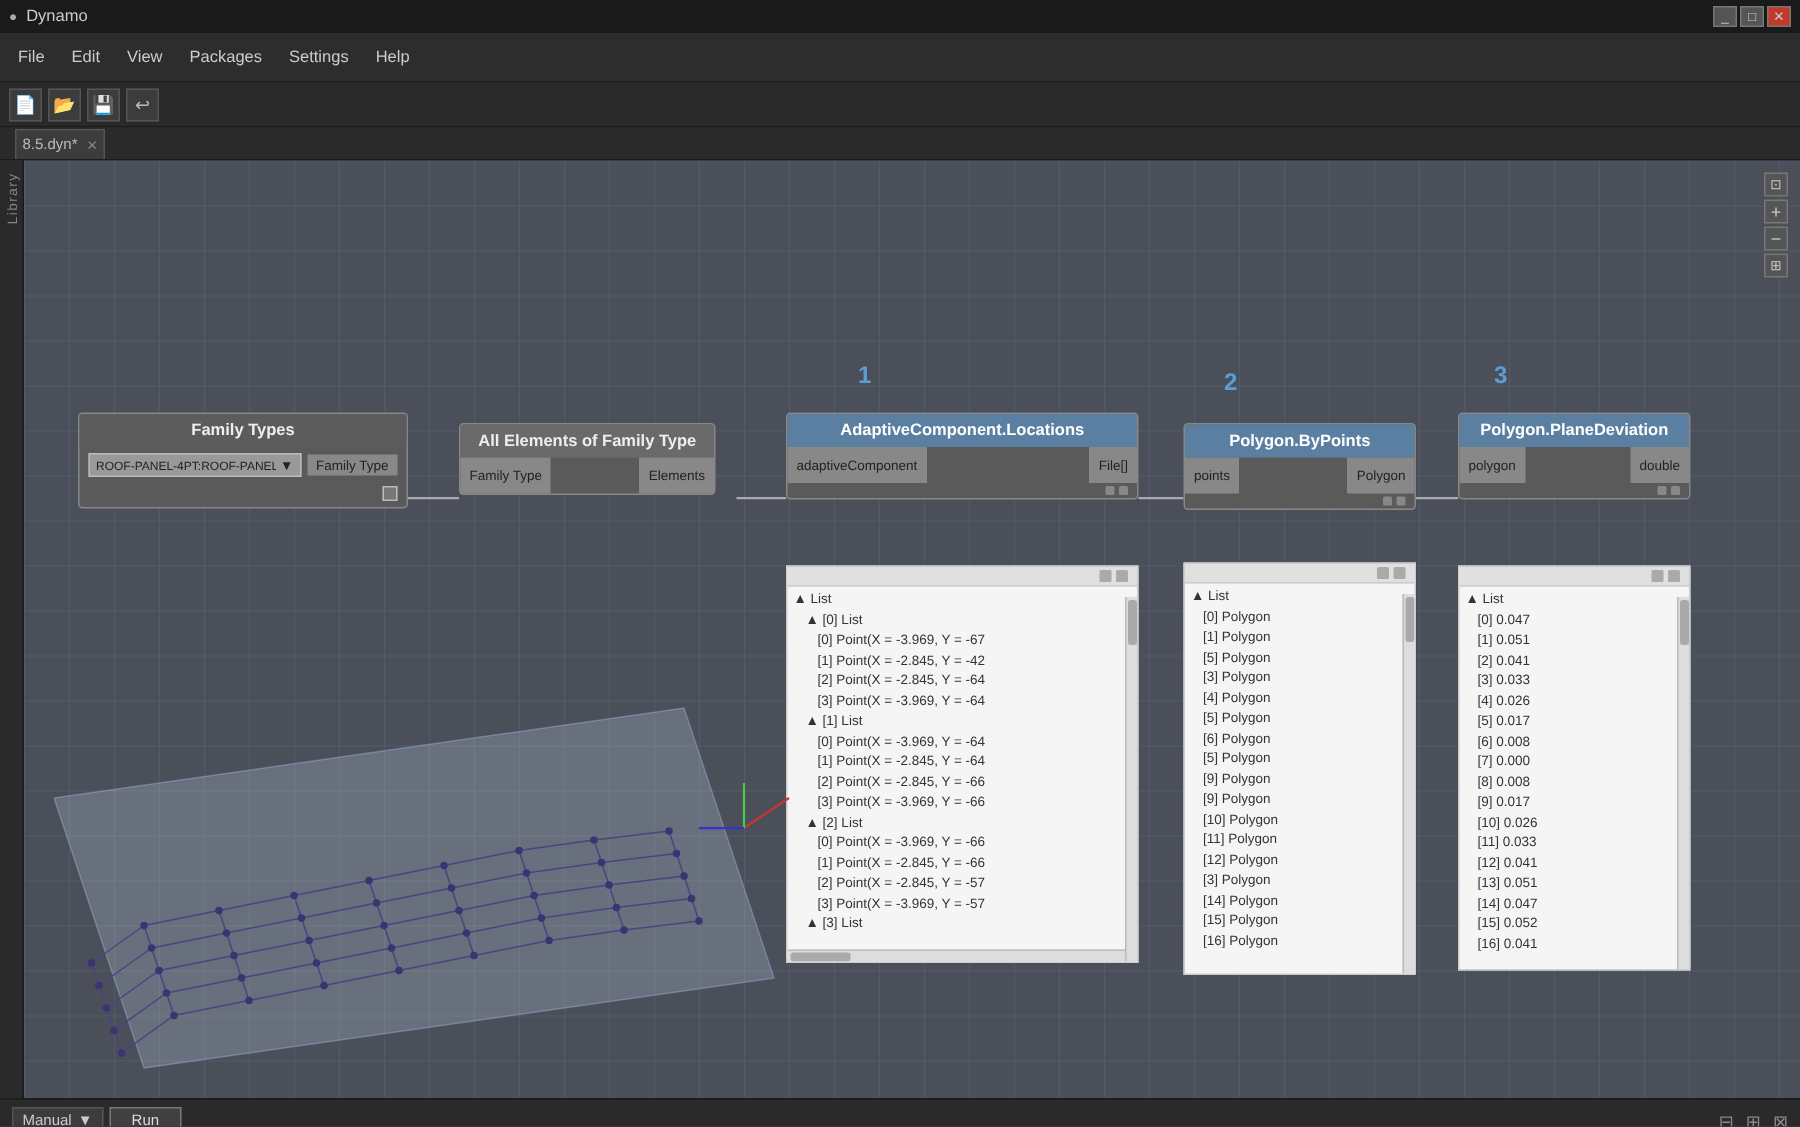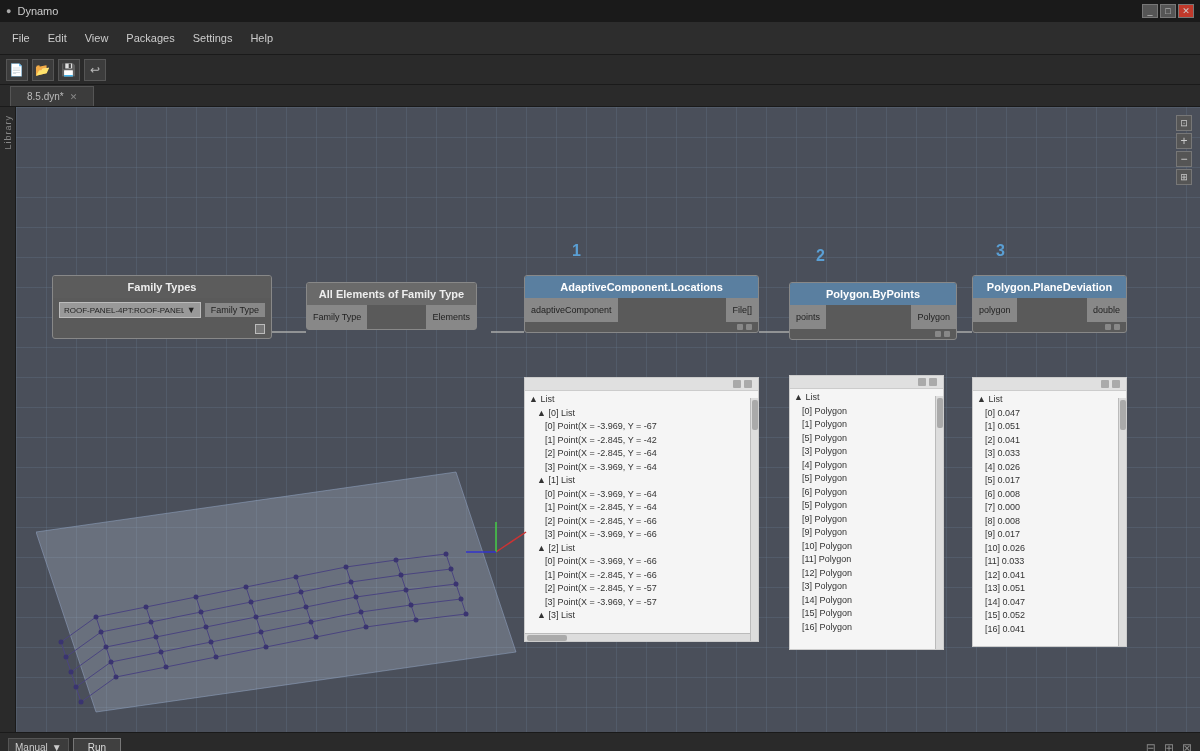--- a/index.html
+++ b/index.html
@@ -98,21 +98,21 @@
       display: flex;
       align-items: flex-end;
       padding-left: 10px;
       border-bottom: 1px solid #1a1a1a;
     }
     .tab {
       height: 20px;
       background: #3c3c3c;
       border: 1px solid #555;
       border-bottom: none;
-      padding: 0 16px;
+      padding: 0 4px;
       display: flex;
       align-items: center;
       gap: 6px;
       font-size: 10px;
       color: #bbb;
       cursor: pointer;
     }
     .tab .close-x {
       font-size: 9px;
       color: #888;
@@ -288,21 +288,21 @@
     }
     #node-adaptive .node-header {
       background: #5a7fa0;
       color: #fff;
     }
 
     
     #node-polygon-by {
       left: 773px;
       top: 175px;
-      width: 168px;
+      width: 155px;
     }
     #node-polygon-by .node-header {
       background: #5a7fa0;
       color: #fff;
     }
 
     
     #node-polygon-dev {
       left: 956px;
       top: 168px;

